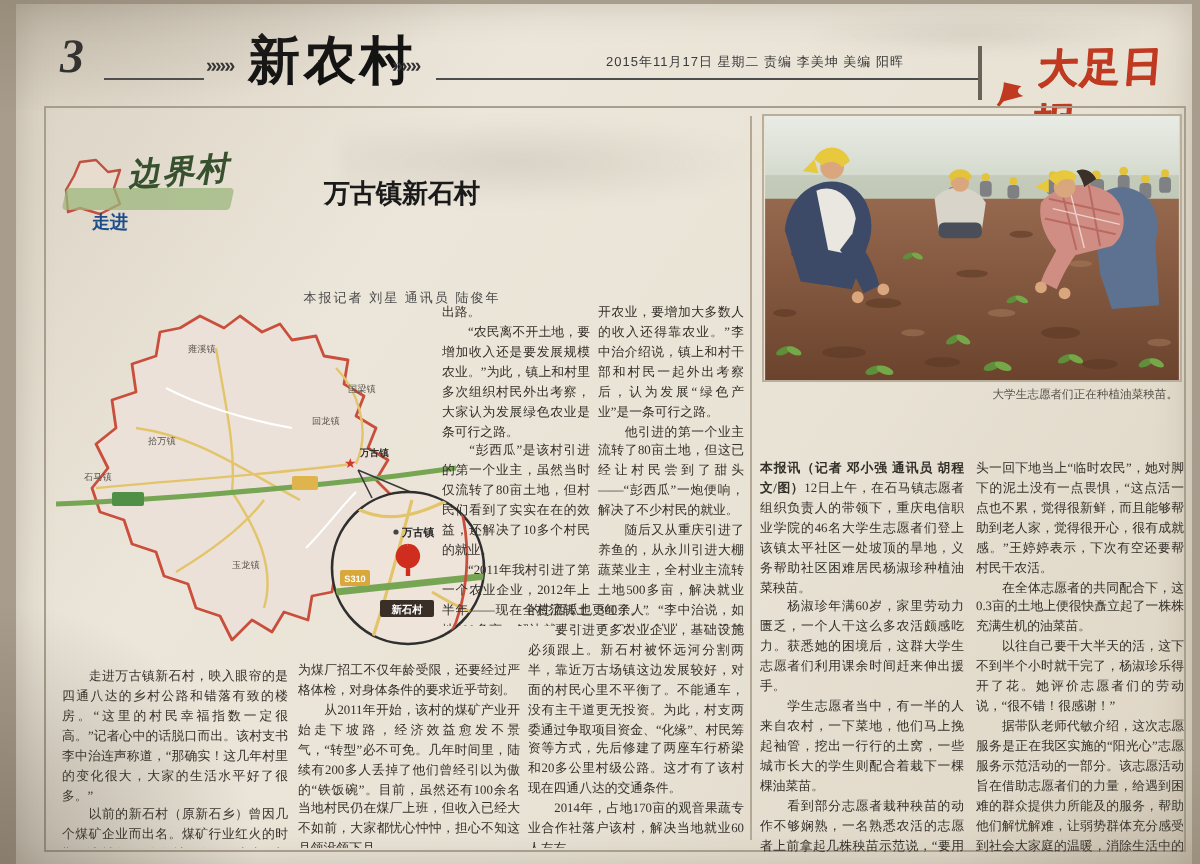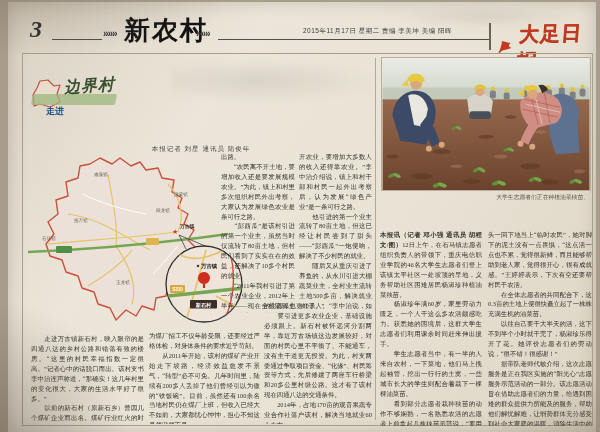--- a/index.html
+++ b/index.html
@@ -90,20 +90,21 @@
 
   <div class="abs series">
     <svg class="abs" style="left:0;top:2px;" width="34" height="32" viewBox="0 0 34 32">
       <path d="M10 3 L18 2 L24 8 L30 7 L27 16 L30 24 L20 29 L10 26 L4 28 L3 17 L7 10 Z" fill="#e7dccd" stroke="#c25040" stroke-width="1.2" stroke-linejoin="round"></path>
     </svg>
     <div class="band"></div>
     <span class="prefix">走进</span>
     <span class="name">边界村</span>
   </div>
 
+  <div class="abs kicker">万古镇新石村</div>
   <div class="abs byline">本报记者 刘星 通讯员 陆俊年</div>
 
   <svg class="abs" style="left:28px;top:154px;" width="220" height="176" viewBox="0 0 220 176">
     <path d="M62 10 L72 4 L84 10 L92 4 L103 12 L112 8 L118 16 L130 14 L134 24 L146 26 L144 38 L154 44
              L150 54 L160 60 L156 70 L166 76 L160 86 L168 94 L158 102 L162 112 L150 118 L152 128
              L140 130 L138 142 L128 144 L126 156 L114 152 L108 162 L98 156 L88 166 L82 154 L70 150
              L66 138 L54 134 L50 122 L38 118 L34 106 L22 102 L18 90 L26 80 L20 68 L30 60 L28 46
              L40 42 L38 28 L50 24 L52 12 Z" fill="#ece1d8" stroke="#c94f3c" stroke-width="1.4" stroke-linejoin="round"></path>
 
     <path d="M80 20 C 85 50, 90 70, 88 92 M88 92 C 100 110, 110 130, 104 150 M40 60 C 70 64, 92 80, 122 96

